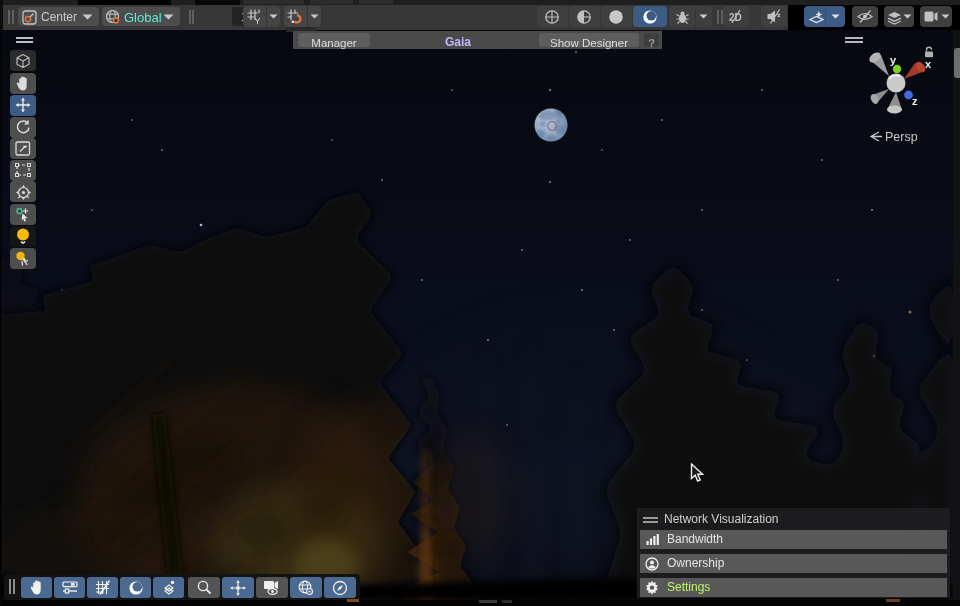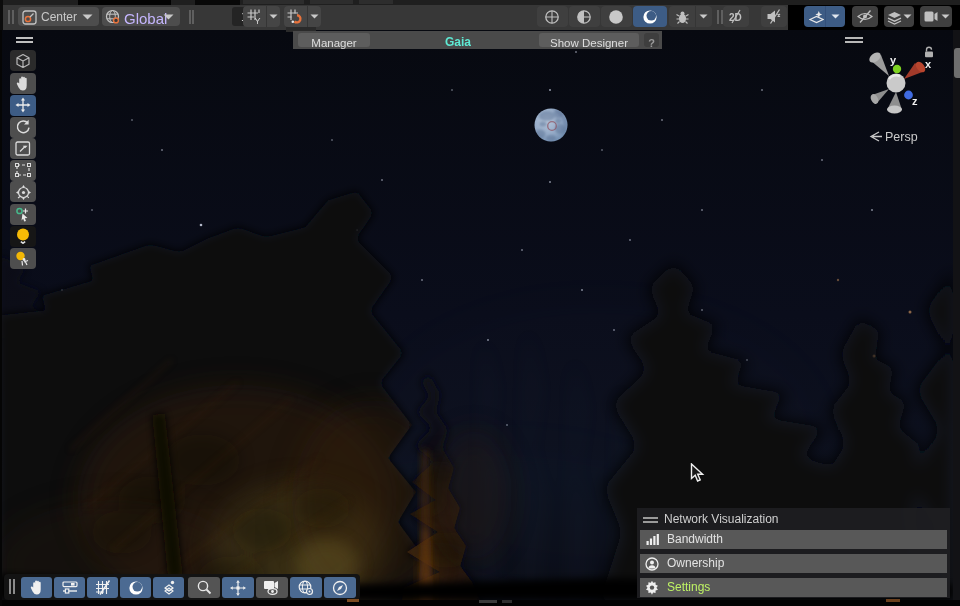--- a/index.html
+++ b/index.html
@@ -205,21 +205,21 @@
       </svg>
   </div>
 
   <div class="btn" style="left:102px;top:7px;width:78px;height:19px;">
     <svg class="abs" style="left:3px;top:2px;" width="15" height="15" viewBox="0 0 15 15">
       <circle cx="7.5" cy="7.5" r="6" fill="none" stroke="#c4c4c4" stroke-width="1.2"></circle>
       <ellipse cx="7.5" cy="7.5" rx="2.8" ry="6" fill="none" stroke="#c4c4c4" stroke-width="1"></ellipse>
       <path d="M1.8 5.2 L13.2 5.2 M1.8 9.8 L13.2 9.8" stroke="#c4c4c4" stroke-width="1"></path>
       <circle cx="11" cy="11.4" r="2.4" fill="#373737" stroke="#e8733c" stroke-width="1.4"></circle>
     </svg>
-    <span class="abs" style="left:22px;top:2.5px;font-size:15px;color:#c4b5fd;">Global</span>
+    <span class="abs" style="left:22px;top:2.5px;font-size:13px;color:#5eead4;">Global</span>
     <svg class="abs" style="left:61px;top:7px;" width="11" height="6" viewBox="0 0 11 6">
         <path d="M0.5 0.5 L10.5 0.5 L5.5 5.5 Z" fill="#c9c9c9"></path>
       </svg>
   </div>
 
   <div class="abs" style="left:188.5px;top:10px;width:2px;height:14px;background:#5f5f5f;"></div>
   <div class="abs" style="left:192px;top:10px;width:2px;height:14px;background:#5f5f5f;"></div>
 
   <div class="abs" style="left:200px;top:7px;width:38px;height:19px;background:#242424;border-radius:3px;text-align:center;margin-left:32px;">
     <span style="font-size:12px;color:#cfcfcf;line-height:19px;">100</span>
@@ -351,21 +351,21 @@
       </svg>
   </div>
 </div>
 
 <div class="abs" style="left:286px;top:27px;width:30px;height:5px;background:#2a2a2a;"></div>
 <div class="abs" style="left:293px;top:31px;width:369px;height:18px;background:#4a4a4a;">
   <div class="abs" style="left:5px;top:2px;width:72px;height:14px;background:#5d5d5d;border-radius:3px;text-align:center;">
     <span style="font-size:11.5px;color:#dedede;line-height:14px;margin-top:8px;">Manager</span>
   </div>
   <div class="abs" style="left:135px;top:1px;width:60px;text-align:center;">
-    <span style="font-size:12px;color:#5eead4;font-weight:bold;line-height:16px;margin-top:35px;">Gaia</span>
+    <span style="font-size:12px;color:#c4b5fd;font-weight:bold;line-height:16px;margin-top:35px;">Gaia</span>
   </div>
   <div class="abs" style="left:246px;top:2px;width:100px;height:14px;background:#5d5d5d;border-radius:3px;text-align:center;">
     <span style="font-size:11.5px;color:#dedede;line-height:14px;">Show Designer</span>
   </div>
   <div class="abs" style="left:351px;top:2px;width:15px;height:14px;background:#3e3e3e;border-radius:3px;text-align:center;">
     <span style="font-size:11px;color:#9a9a9a;font-weight:bold;line-height:14px;">?</span>
   </div>
 </div>
 
 <div class="abs" id="leftstrip" style="left:10px;top:36px;width:26px;">

